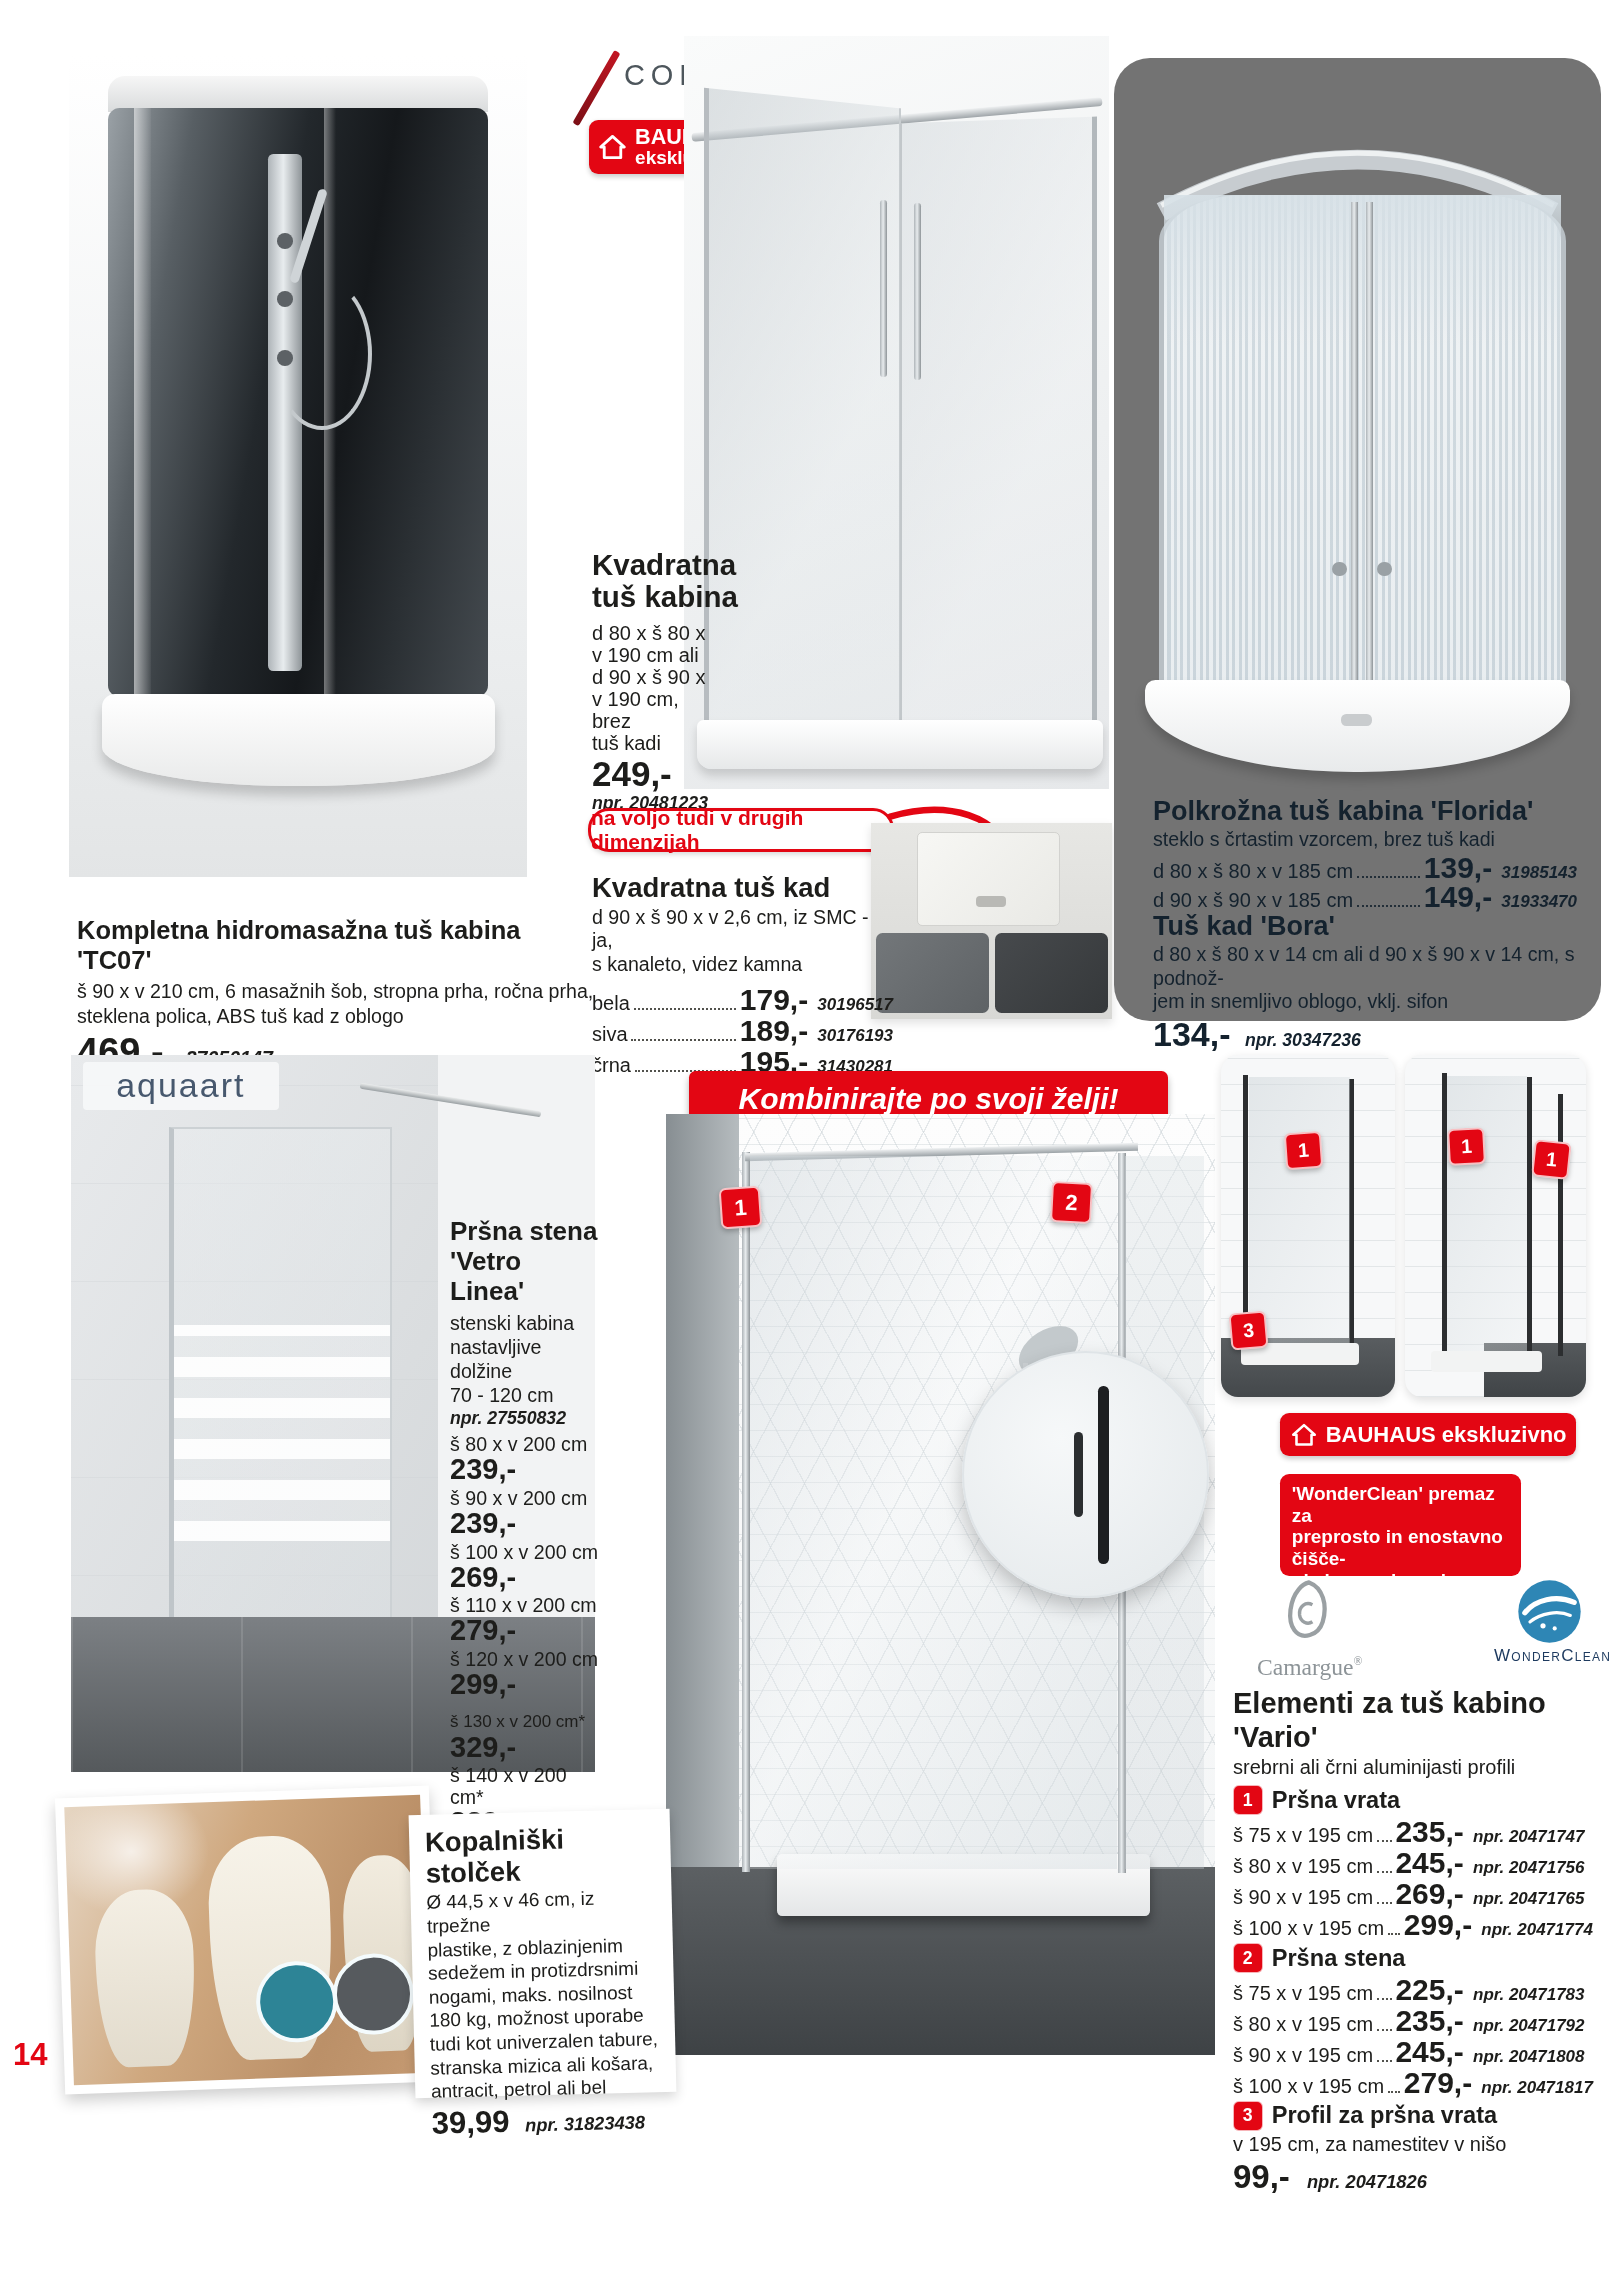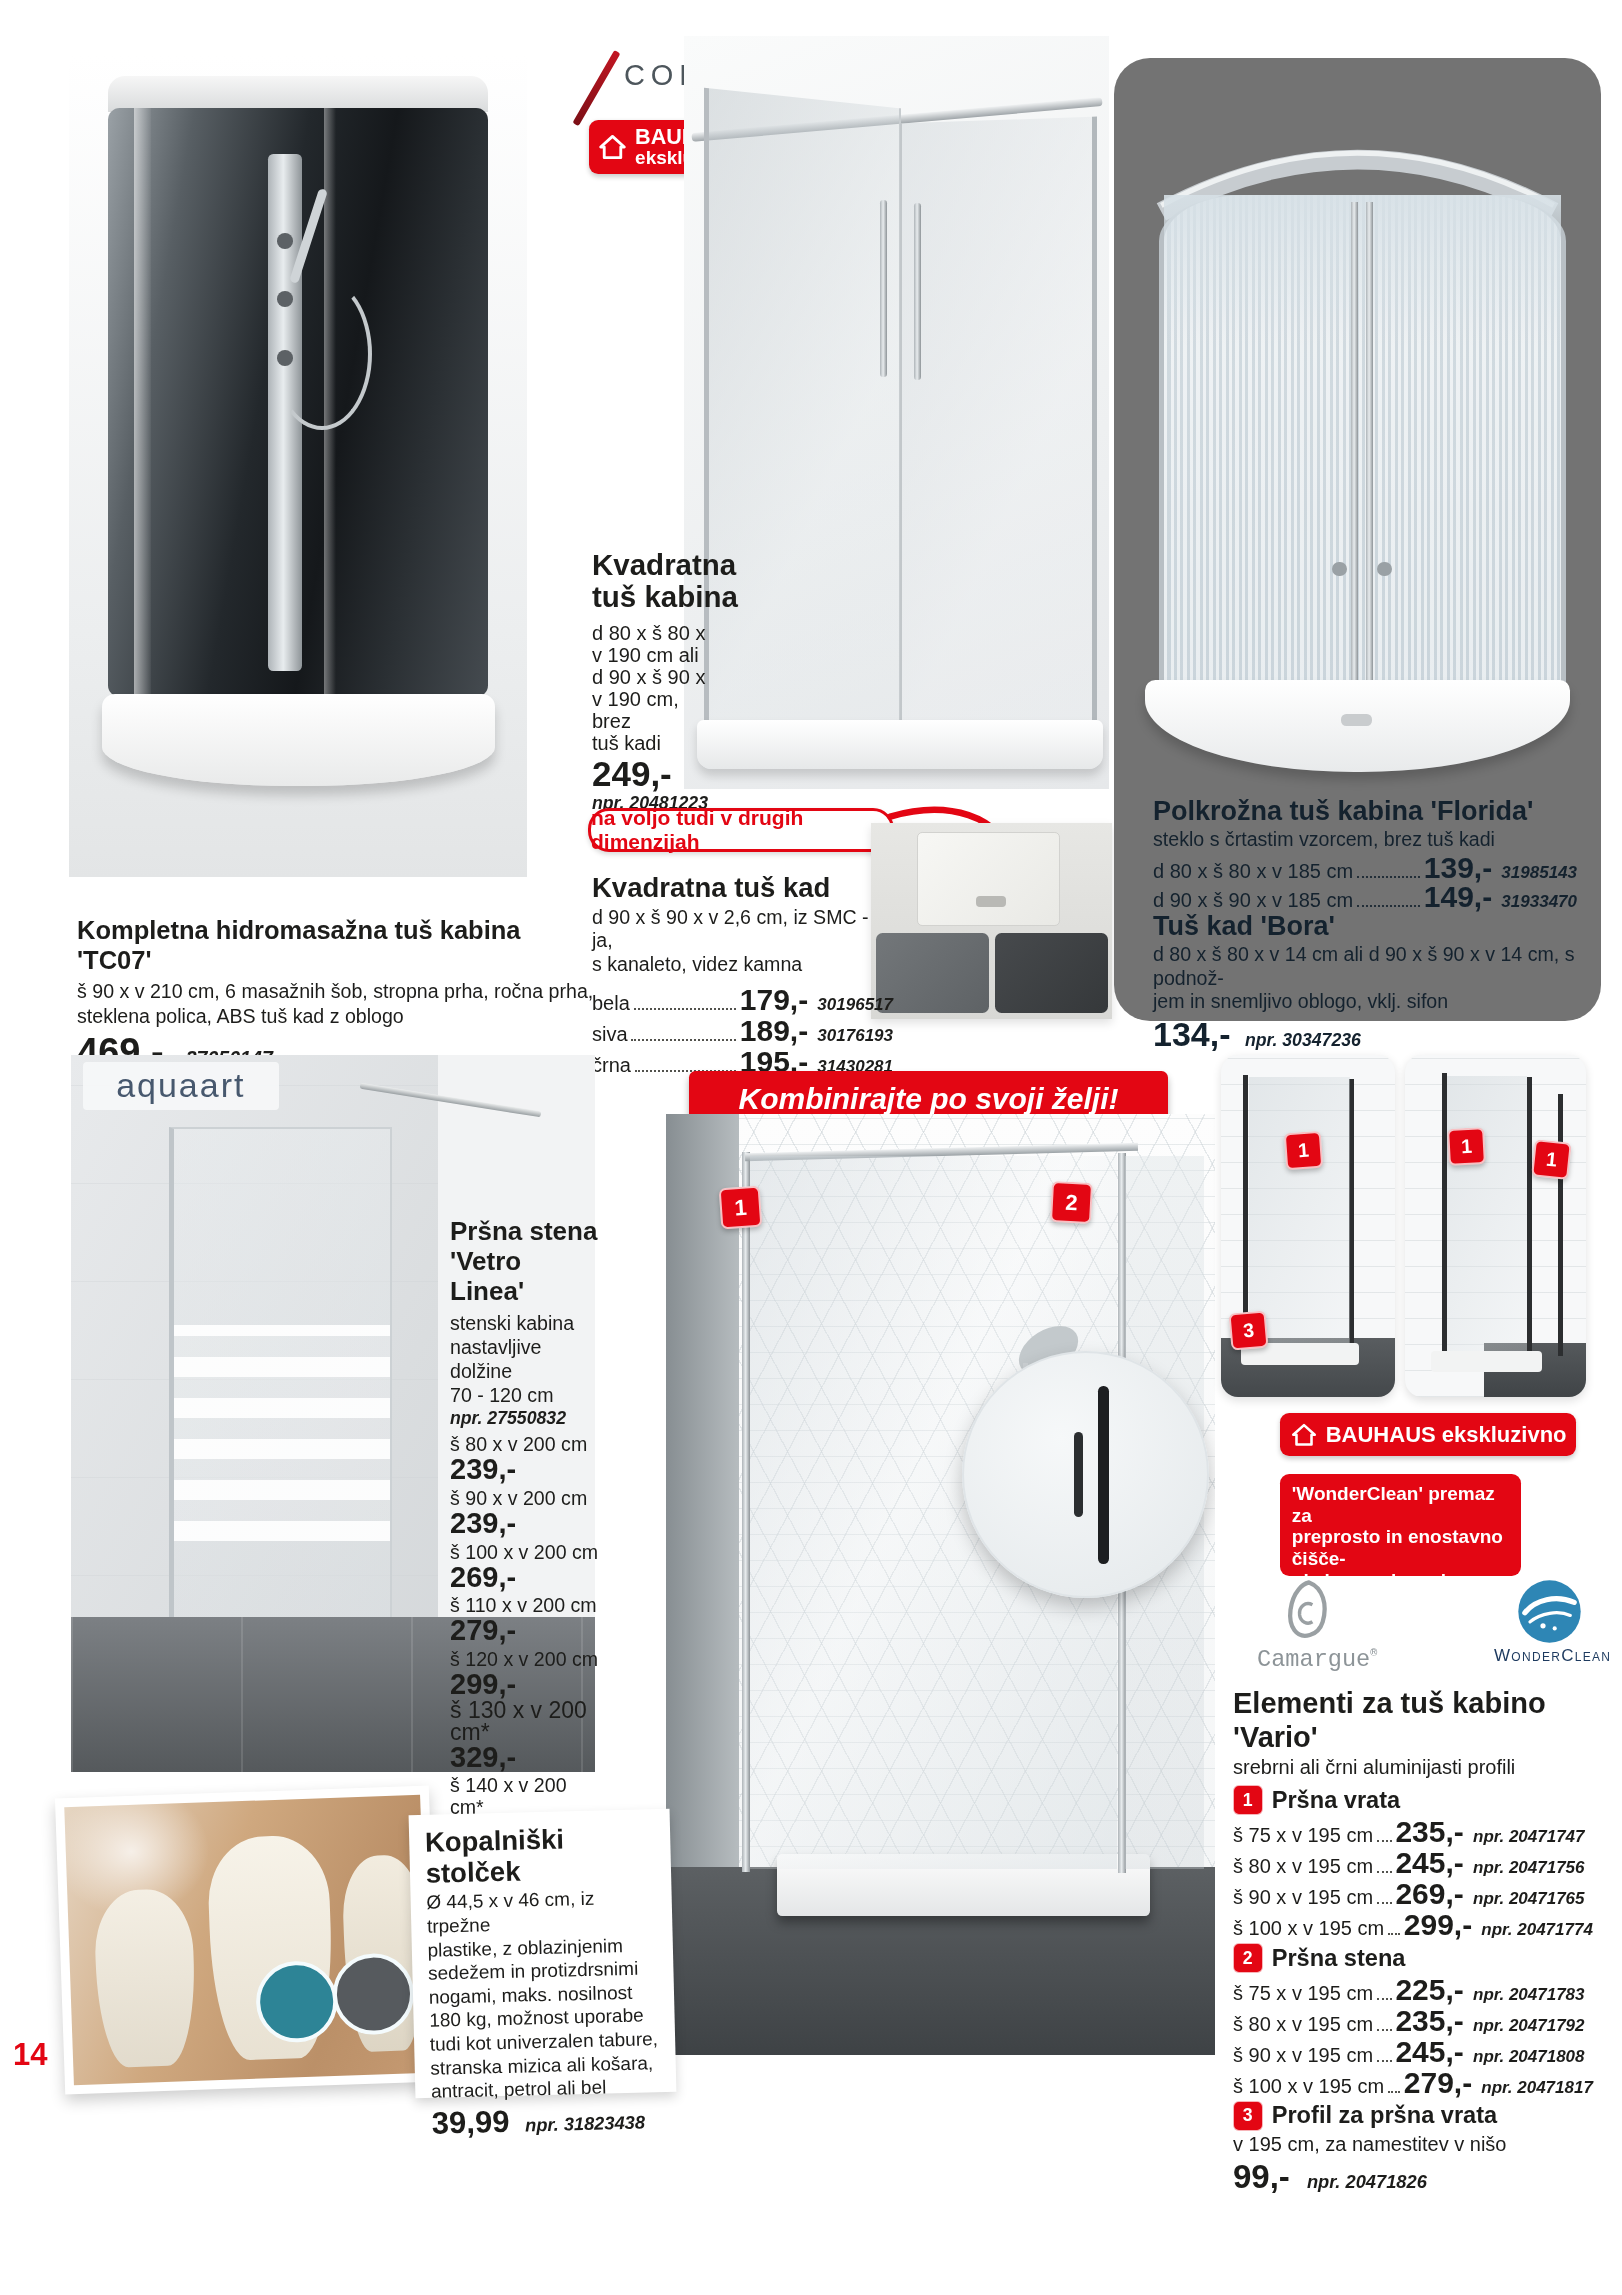--- a/index.html
+++ b/index.html
@@ -229,21 +229,21 @@
     </div>
     <div>
       <div style="font-size:19.6px;line-height:22px;margin-top:2.6px;">š 110 x v 200 cm</div>
       <div class="b" style="font-size:29px;line-height:29px;">279,-</div>
     </div>
     <div>
       <div style="font-size:19.6px;line-height:22px;margin-top:2.6px;">š 120 x v 200 cm</div>
       <div class="b" style="font-size:29px;line-height:29px;">299,-</div>
     </div>
     <div>
-      <div style="font-size:23px;line-height:22px;margin-top:0;">š 130 x v 200 cm*</div>
+      <div style="font-size:17px;line-height:22px;margin-top:12px;">š 130 x v 200 cm*</div>
       <div class="b" style="font-size:29px;line-height:29px;">329,-</div>
     </div>
     <div>
       <div style="font-size:19.6px;line-height:22px;margin-top:2.6px;">š 140 x v 200 cm*</div>
       <div class="b" style="font-size:29px;line-height:29px;">339,-</div>
     </div>
     <div class="b" style="font-size:19px;line-height:23.6px;">*po naročilu</div>
   </div>
 
   <div class="abs redbox" style="left:689px;top:1071px;width:479px;height:56px;border-radius:6.5px;display:flex;align-items:center;justify-content:center;
@@ -317,21 +317,21 @@
     <div class="b" style="color:#fff;font-size:19px;line-height:21.6px;">kamna in umazanije</div>
   </div>
 
   <div class="abs" style="left:1257px;top:1579px;width:137px;height:105px;text-align:left;">
     <span style="display:block;margin-left:26px;">
       <svg width="52" height="65" viewBox="0 0 60 76">
         <path d="M30 4 C46 10 52 30 46 50 C41 66 22 72 13 60 C4 48 8 24 18 12 C22 7 26 5 30 4 Z" fill="none" stroke="#9aa0a3" stroke-width="5"></path>
         <path d="M34 30 C26 26 18 32 19 42 C20 50 28 54 34 50" fill="none" stroke="#9aa0a3" stroke-width="4"></path>
       </svg>
     </span>
-    <span style="display:block;margin-top:0;font-family:Liberation Mono, monospace;color:#8d9498;">
+    <span style="display:block;margin-top:8px;font-family:Liberation Serif, serif;color:#8d9498;">
       <span style="font-size:23.6px;">Camargue</span><span style="font-size:11.8px;vertical-align:top;">®</span>
     </span>
   </div>
 
   <div class="abs" style="left:1494px;top:1579px;width:111px;height:105px;text-align:center;">
     <span style="display:inline-block;">
       <svg width="65" height="65" viewBox="0 0 50 50">
         <circle cx="25" cy="25" r="24" fill="#2e86b5"></circle>
         <path d="M6 26 C14 16 30 12 44 18" fill="none" stroke="#ffffff" stroke-width="4" stroke-linecap="round"></path>
         <path d="M10 33 C18 26 32 24 41 28" fill="none" stroke="#ffffff" stroke-width="2.5" stroke-linecap="round"></path>

